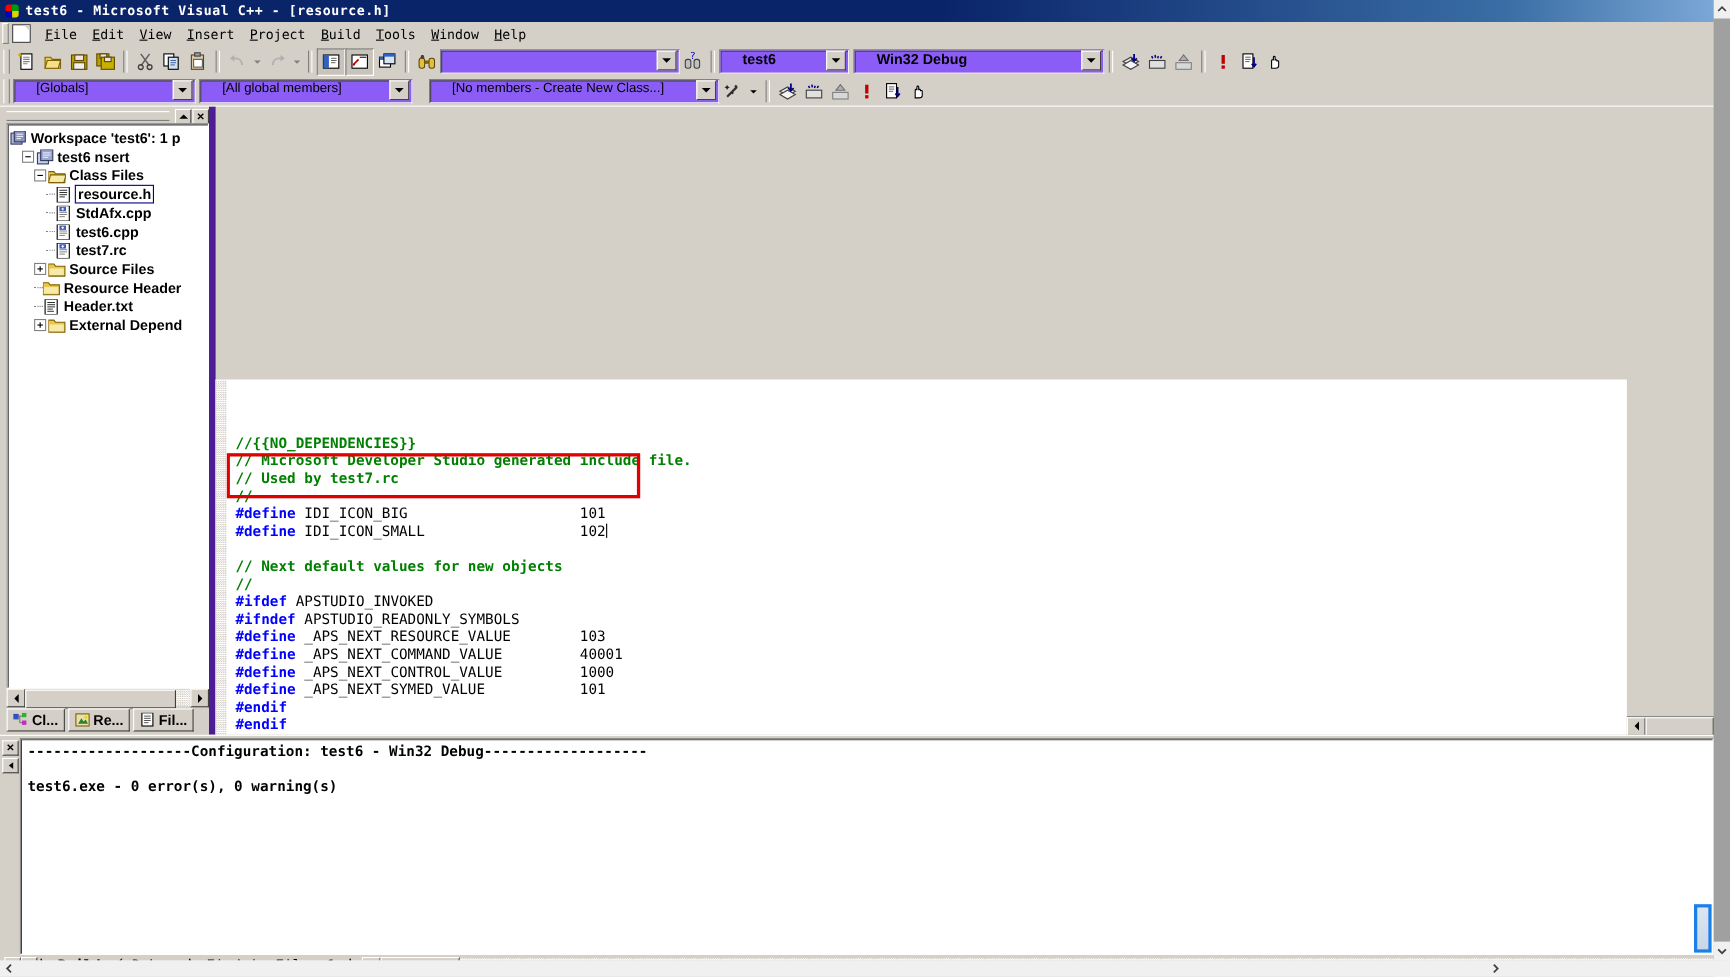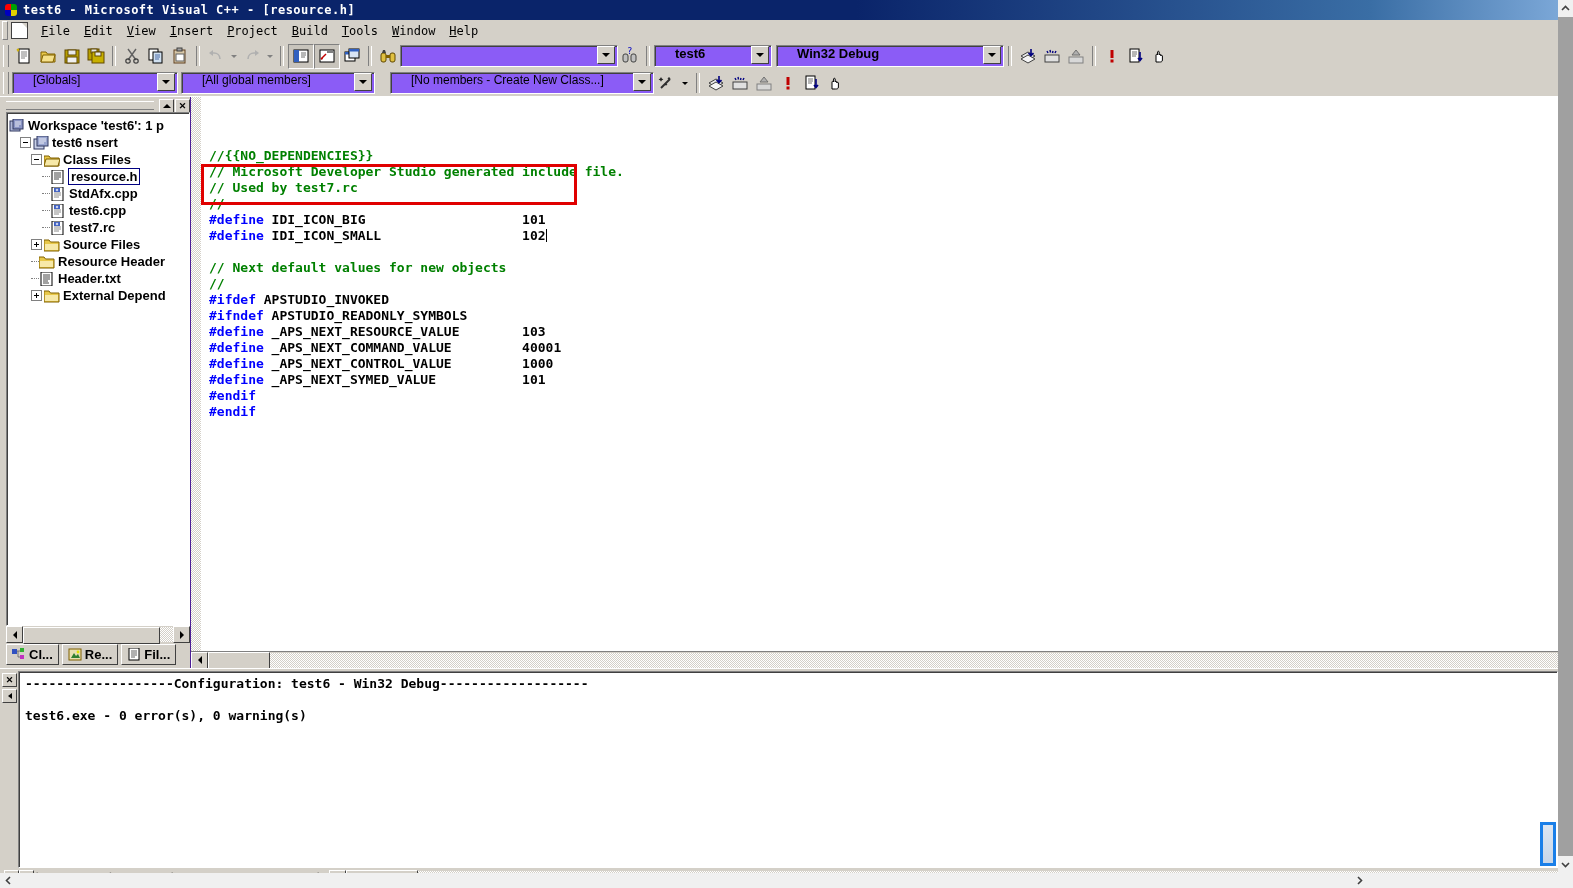--- a/index.html
+++ b/index.html
@@ -296,23 +296,24 @@
     font-family: "Liberation Sans", sans-serif;
     font-size: 13px; font-weight: bold;
     cursor: default;
     flex: none;
   }
   .tabicon { width: 14px; height: 13px; flex: none; }
 
   
   .editor-area {
     flex: 1;
-    display: flex; flex-direction: column;
+    display: flex; flex-direction: row;
     min-width: 0;
-    border-left: 1px solid #4c1d95;
+    border-left: 6px solid #4c1d95;
+    align-items: flex-end;
   }
   .editor-body {
     flex: 1;
     display: flex;
     min-height: 0;
     background: #ffffff;
   }
   .ed-gutter {
     width: 10px;
     background: repeating-conic-gradient(#d4d0c8 0% 25%, #ffffff 0% 50%) 0 0/2px 2px;
@@ -325,21 +326,21 @@
     font-size: 13px;
     line-height: 16px;
     white-space: pre;
     color: #000000;
     overflow: hidden;
     position: relative;
   }
   .cline { height: 16px; white-space: pre; }
   .c-comment { color: #008000; font-weight: bold; }
   .c-kw { color: #0000ff; font-weight: bold; }
-  .c-id { color: #000000; font-weight: bold; }
+  .c-id { color: #000000; font-weight: normal; }
   .redbox {
     position: absolute;
     border: 3px solid #e00000;
     pointer-events: none;
   }
   .caret {
     display: inline-block;
     width: 1px; height: 13px;
     background: #000000;
     vertical-align: -2px;

